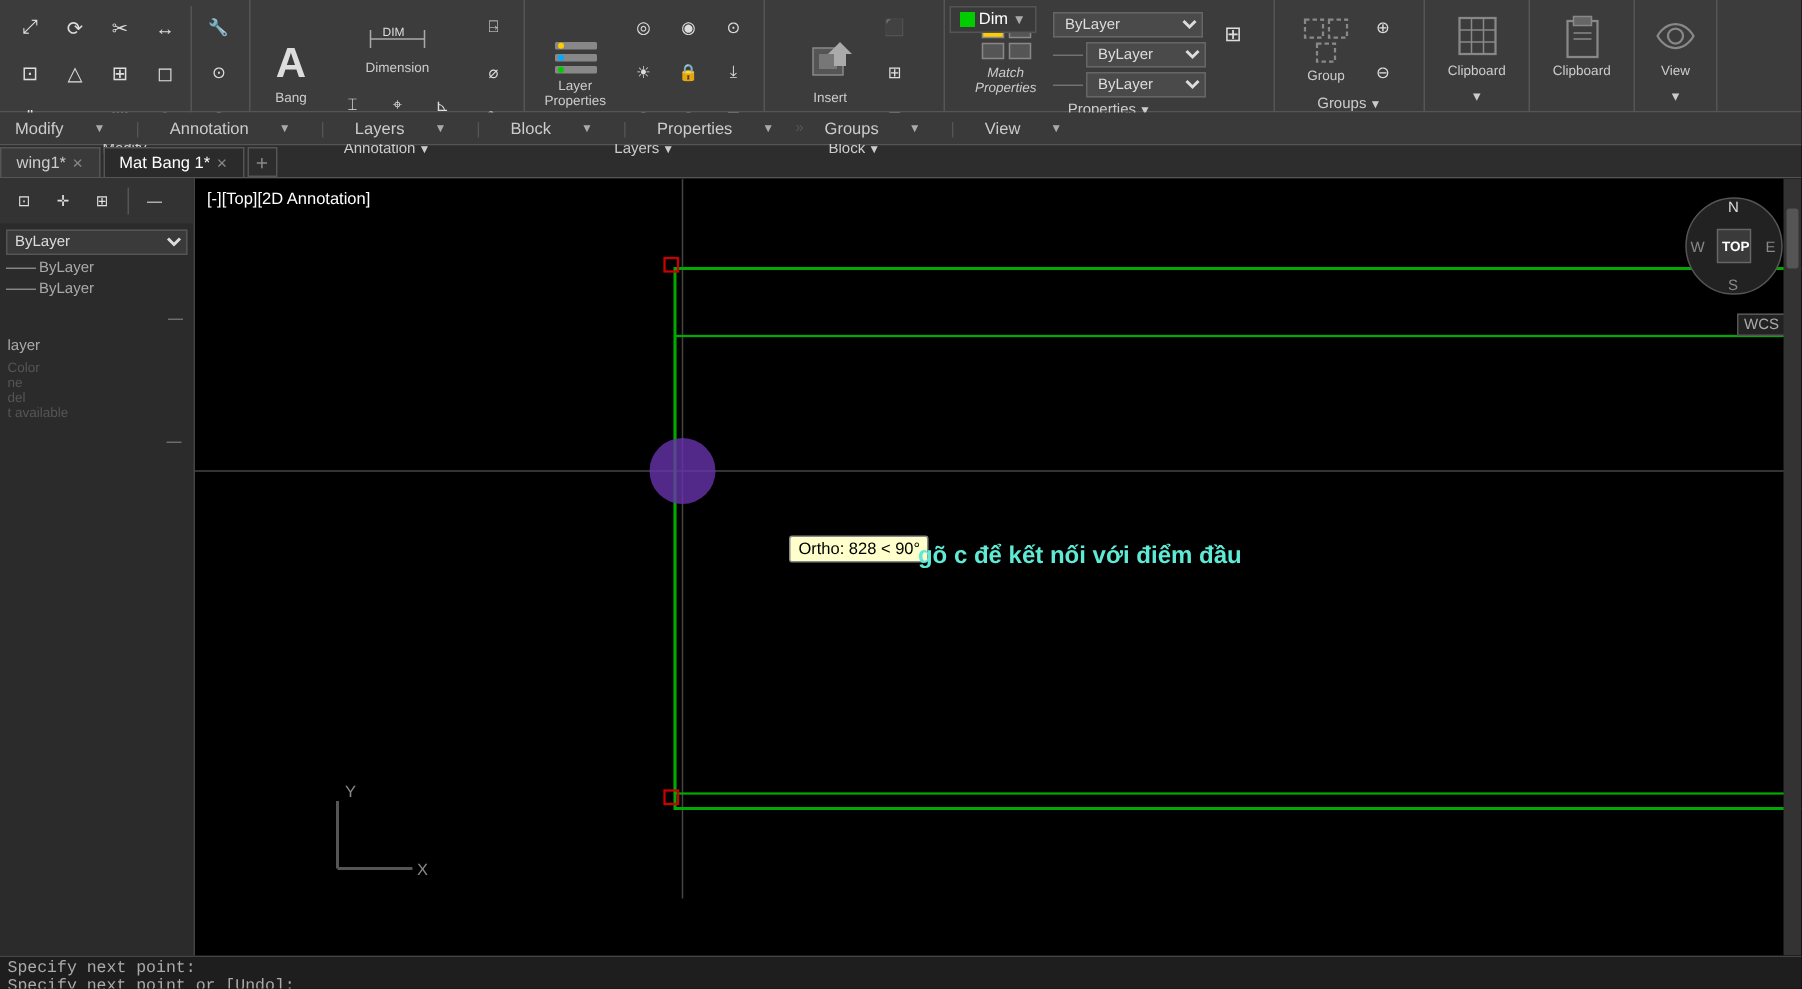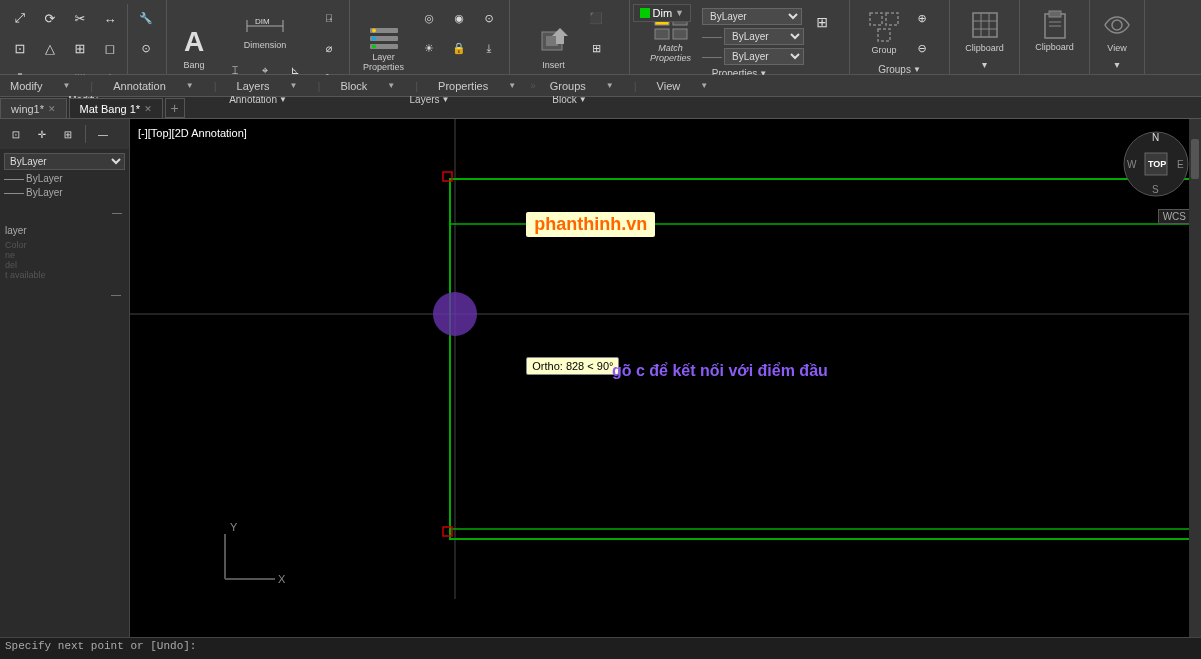--- a/index.html
+++ b/index.html
@@ -37,21 +37,21 @@
 
     
     .canvas-area { flex: 1; background: #000; position: relative; overflow: hidden; }
     .canvas-viewport-label { position: absolute; top: 8px; left: 8px; color: #fff; font-size: 11px; z-index: 5; }
 
     
     .drawing-canvas { position: absolute; top: 0; left: 0; width: 100%; height: 100%; }
 
     
     .ortho-tooltip { position: absolute; top: 46%; left: 37%; background: #ffffcc; color: #000; font-size: 11px; padding: 2px 5px; border: 1px solid #888; border-radius: 2px; white-space: nowrap; }
-    .instruction-text { position: absolute; top: 47%; left: 45%; color: #8b5cf6; font-size: 16px; font-weight: bold; white-space: nowrap; text-align: center; }
+    .instruction-text { position: absolute; top: 47%; left: 45%; color: #5eead4; font-size: 16px; font-weight: bold; white-space: nowrap; text-align: center; }
     .watermark { position: absolute; top: 18%; left: 37%; color: #ff6600; font-size: 18px; font-weight: bold; background: #ffffcc; padding: 2px 8px; border-radius: 2px; }
 
     
     .compass { position: absolute; top: 10px; right: 10px; width: 70px; height: 70px; }
 
     
     .wcs-label { position: absolute; top: 85px; right: 10px; background: #222; color: #aaa; font-size: 10px; padding: 1px 4px; border: 1px solid #555; }
 
     
     .command-line { height: 80px; background: #1e1e1e; border-top: 1px solid #444; display: flex; flex-direction: column; }
@@ -436,21 +436,20 @@
       <rect x="1067" y="408" width="9" height="9" fill="none" stroke="#cc0000" stroke-width="1.5"></rect>
 
       <circle cx="325" cy="195" r="22" fill="#6633aa" opacity="0.8"></circle>
 
       <line x1="95" y1="415" x2="95" y2="460" stroke="#555" stroke-width="2"></line>
       <line x1="95" y1="460" x2="145" y2="460" stroke="#555" stroke-width="2"></line>
       <text x="100" y="412" fill="#888" font-size="11" font-family="Arial">Y</text>
       <text x="148" y="464" fill="#888" font-size="11" font-family="Arial">X</text>
     </svg>
 
-    <div class="watermark">phanthinh.vn</div>
 
     <div class="ortho-tooltip">Ortho: 828 &lt; 90°</div>
 
     <div class="instruction-text">gõ c để kết nối với điểm đầu</div>
 
     <div class="compass">
       <svg width="70" height="70">
         <circle cx="35" cy="35" r="32" fill="#222" stroke="#555" stroke-width="1"></circle>
 
         <text x="31" y="12" fill="#ddd" font-size="10" font-family="Arial">N</text>
@@ -469,17 +468,18 @@
     <div class="wcs-label" style="top:90px;">WCS</div>
 
     <div class="scrollbar-v">
       <div class="scrollbar-thumb"></div>
     </div>
   </div>
 </div>
 
 <div class="command-line">
   <div class="cmd-output">
+    <div>Specify next point:</div>
     <div>Specify next point or [Undo]:</div>
 
   </div>
 
 </div>
 
 </body></html>

